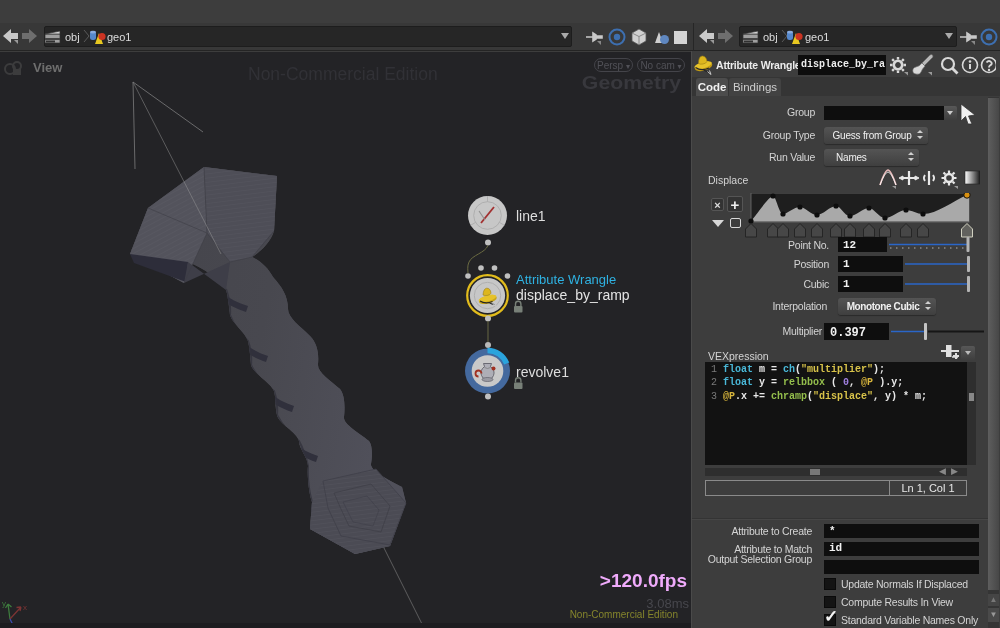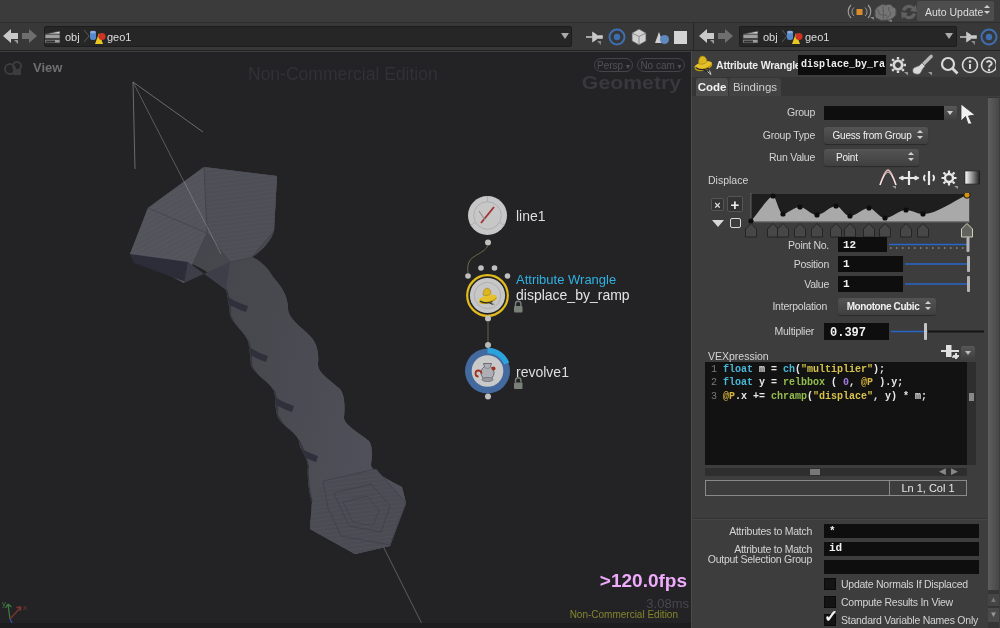--- a/index.html
+++ b/index.html
@@ -18,43 +18,20 @@
 .menutx{position:absolute;width:calc(100% - 8px);text-align:center;font-size:10px;letter-spacing:-0.2px;color:#f0f0f0;top:3px}
 .spin{position:absolute;right:4px;top:3px;width:7px}
 .spin:before{content:"";position:absolute;left:0;top:0;border-left:3px solid transparent;border-right:3px solid transparent;border-bottom:3.5px solid #cfcfcf}
 .spin:after{content:"";position:absolute;left:0;top:5.5px;border-left:3px solid transparent;border-right:3px solid transparent;border-top:3.5px solid #cfcfcf}
 .cb{position:absolute;width:12px;height:12px;background:#141414;border:1px solid #0a0a0a}
 .cbl{position:absolute;font-size:10.5px;letter-spacing:-0.25px;color:#d4d4d4;white-space:nowrap}
 .sep{position:absolute;left:691px;width:309px;height:2px;border-top:1px solid #343434;border-bottom:1px solid #464646}
 </style></head>
 <body>
 <div id="root">
-<div id="strip1">
-<svg class="abs" style="left:843px;top:2px" width="155" height="20" viewBox="0 0 155 20">
- <g stroke="#9a9a9a" fill="none" stroke-width="1.2">
-  <path d="M8,3 a9,9 0 0,0 0,13 M25,3 a9,9 0 0,1 0,13"></path>
-  <path d="M11,5.5 a5.5,5.5 0 0,0 0,8.5 M22,5.5 a5.5,5.5 0 0,1 0,8.5" stroke-width="1"></path>
- </g>
- <rect x="13.5" y="7" width="6" height="6" fill="#d78f2e"></rect>
- <path d="M27,15 l4,3 l0,-3 z" fill="#888"></path>
- <g transform="translate(27,1)" opacity="0.85">
-  <path d="M5,10 q-1,-5 4,-7 q3,-3 7,-1 q5,-2 7,2 q4,1 3,5 q1,4 -3,6 q-2,3 -7,2 q-4,2 -8,-1 q-4,-1 -3,-6 z" fill="#7e7e7e" stroke="#4a4a4a"></path>
-  <path d="M13,3 q1,7 0,15 M6,5 q4,3 3,6 q3,2 8,1 M19,4 q-2,4 2,6 q-1,4 -5,5" stroke="#5f5f5f" fill="none" stroke-width="1"></path>
-  <path d="M18,17 l4,3 l0,-3 z" fill="#888"></path>
- </g>
- <g transform="translate(57,2)" fill="#606060">
-  <path d="M2,6 a7,7 0 0,1 12,-3 l2,-2 l1,7 l-7,-1 l2,-2 a4.5,4.5 0 0,0 -7,2 z"></path>
-  <path d="M16,10 a7,7 0 0,1 -12,3 l-2,2 l-1,-7 l7,1 l-2,2 a4.5,4.5 0 0,0 7,-2 z"></path>
- </g>
-</svg>
-<div class="abs" style="left:917px;top:1px;width:77px;height:20px;background:#4d4d4d;border-radius:2px">
-<div class="abs" style="left:8px;top:4.5px;font-size:10.5px;color:#dedede">Auto Update</div>
-<div class="spin" style="top:4px;right:3px"></div>
-      </div>
-</div>
 <div id="strip2">
 <svg class="abs" style="left:2px;top:4px" width="36" height="19" viewBox="0 0 36 19">
  <path d="M9,2 L9,6 L16,6 L16,12 L9,12 L9,16 L1,9 z" fill="#c9c9c9"></path>
         <path d="M12,13 l4,4 l0,-4 z" fill="#999"></path>
  <path d="M27,2 L27,6 L20,6 L20,12 L27,12 L27,16 L35,9 z" fill="#6e6e6e"></path>
 </svg>
 <div class="pathbar" style="left:44px;width:528px"></div>
 <svg class="abs" style="left:44px;top:6px" width="18" height="16" viewBox="0 0 18 16">
  <rect x="1" y="5" width="15" height="9" fill="#9f9f9f" stroke="#333" stroke-width=".7"></rect>
  <rect x="1" y="9" width="15" height="2" fill="#444"></rect>
@@ -338,21 +315,21 @@
       </svg>
 
 <div class="lbl" style="right:185px;top:78px">Group Type</div>
 <div class="menu" style="left:132px;top:76px;width:104px;height:17px">
         <div class="menutx">Guess from Group</div>
         <div class="spin"></div>
       </div>
 
 <div class="lbl" style="right:185px;top:100px">Run Value</div>
 <div class="menu" style="left:132px;top:98px;width:95px;height:17px">
-        <div class="menutx" style="text-align:left;left:12px">Point</div>
+        <div class="menutx" style="text-align:left;left:12px">Names</div>
         <div class="spin"></div>
       </div>
 
 <div class="abs" style="left:16px;top:123px;font-size:10.5px;color:#d4d4d4">Displace</div>
 <svg class="abs" style="left:186px;top:117px" width="102" height="22" viewBox="0 0 102 22">
  <path d="M2,17 Q7,2 10,2 Q13,2 18,17" fill="none" stroke="#e8b8b8" stroke-width="1.6"></path>
  <path d="M2,17 Q7,4 10,4 Q13,4 18,17" fill="none" stroke="#fff" stroke-width="0.8"></path>
  <path d="M14,18 l4,3 v-3 z" fill="#999"></path>
  <g transform="translate(31,10)" stroke="#e8e8e8" stroke-width="2" fill="#e8e8e8">
   <path d="M-7,0 L7,0 M0,-7 L0,7" stroke-width="2.2"></path>
@@ -438,35 +415,35 @@
 </svg>
 
 <div class="lbl" style="right:171px;top:207px">Position</div>
 <div class="fld" style="left:146px;top:205px;width:65px;height:16px"></div>
 <div class="fldtx" style="left:151px;top:207px">1</div>
 <svg class="abs" style="left:212px;top:205px" width="68" height="17">
  <line x1="1" y1="8" x2="64" y2="8" stroke="#2a66c8" stroke-width="1.6"></line>
  <rect x="63" y="0" width="3" height="16" fill="#b4b4b4" rx="1"></rect>
 </svg>
 
-<div class="lbl" style="right:171px;top:227px">Value</div>
+<div class="lbl" style="right:171px;top:227px">Cubic</div>
 <div class="fld" style="left:146px;top:225px;width:65px;height:16px"></div>
 <div class="fldtx" style="left:151px;top:227px">1</div>
 <svg class="abs" style="left:212px;top:225px" width="68" height="17">
  <line x1="1" y1="8" x2="64" y2="8" stroke="#2a66c8" stroke-width="1.6"></line>
  <rect x="63" y="0" width="3" height="16" fill="#b4b4b4" rx="1"></rect>
 </svg>
 
 <div class="lbl" style="right:173px;top:249px">Interpolation</div>
 <div class="menu" style="left:146px;top:247px;width:98px;height:17px">
         <div class="menutx" style="font-weight:bold;letter-spacing:-0.4px">Monotone Cubic</div>
         <div class="spin"></div>
       </div>
 
-<div class="lbl" style="right:186px;top:274px">Multiplier</div>
+<div class="lbl" style="right:178px;top:274px">Multiplier</div>
 <div class="fld" style="left:132px;top:272px;width:65px;height:17px"></div>
 <div class="fldtx" style="left:138px;top:275px;font-size:12px">0.397</div>
 <svg class="abs" style="left:199px;top:272px" width="95" height="17">
  <line x1="0" y1="8.5" x2="34" y2="8.5" stroke="#2a66c8" stroke-width="1.6"></line>
  <line x1="37" y1="8.5" x2="93" y2="8.5" stroke="#161616" stroke-width="2"></line>
  <rect x="33" y="0" width="3" height="17" fill="#c4c4c4" rx="1"></rect>
 </svg>
 
 <div class="abs" style="left:16px;top:299px;font-size:10.5px;color:#d4d4d4">VEXpression</div>
 <svg class="abs" style="left:248px;top:293px" width="20" height="18" viewBox="0 0 20 18">
@@ -487,21 +464,21 @@
 
 <div class="abs" style="left:13px;top:417px;width:262px;height:8px;background:#2e2e2e"></div>
 <div class="abs" style="left:118px;top:418px;width:10px;height:6px;background:#777"></div>
 <div class="abs" style="left:247px;top:416px;width:10px;height:9px;color:#888;font-size:9px;line-height:9px">◀</div>
 <div class="abs" style="left:259px;top:416px;width:10px;height:9px;color:#888;font-size:9px;line-height:9px">▶</div>
 
 <div class="abs" style="left:13px;top:429px;width:262px;height:16px;border:1px solid #8a8a8a;background:#3d3d3d"></div>
 <div class="abs" style="left:197px;top:429px;width:78px;height:16px;border:1px solid #8a8a8a;background:#3d3d3d;text-align:center;font-size:11px;color:#e8e8e8;line-height:15px">Ln 1, Col 1</div>
 <div class="sep" style="left:0;top:467px;width:296px"></div>
 
-<div class="lbl" style="right:188px;top:474px">Attributes to Match</div>
+<div class="lbl" style="right:188px;top:474px">Attribute to Create</div>
 <div class="fld" style="left:132px;top:473px;width:155px;height:14px"></div>
 <div class="fldtx" style="left:137px;top:474px">*</div>
 <div class="lbl" style="right:188px;top:492px">Attribute to Match</div>
 <div class="fld" style="left:132px;top:491px;width:155px;height:14px"></div>
 <div class="fldtx" style="left:137px;top:491px">id</div>
 <div class="lbl" style="right:188px;top:502px">Output Selection Group</div>
 <div class="fld" style="left:132px;top:509px;width:155px;height:14px"></div>
 
 <div class="cb" style="left:132px;top:527px"></div>
 <div class="cbl" style="left:149px;top:527px">Update Normals If Displaced</div>

